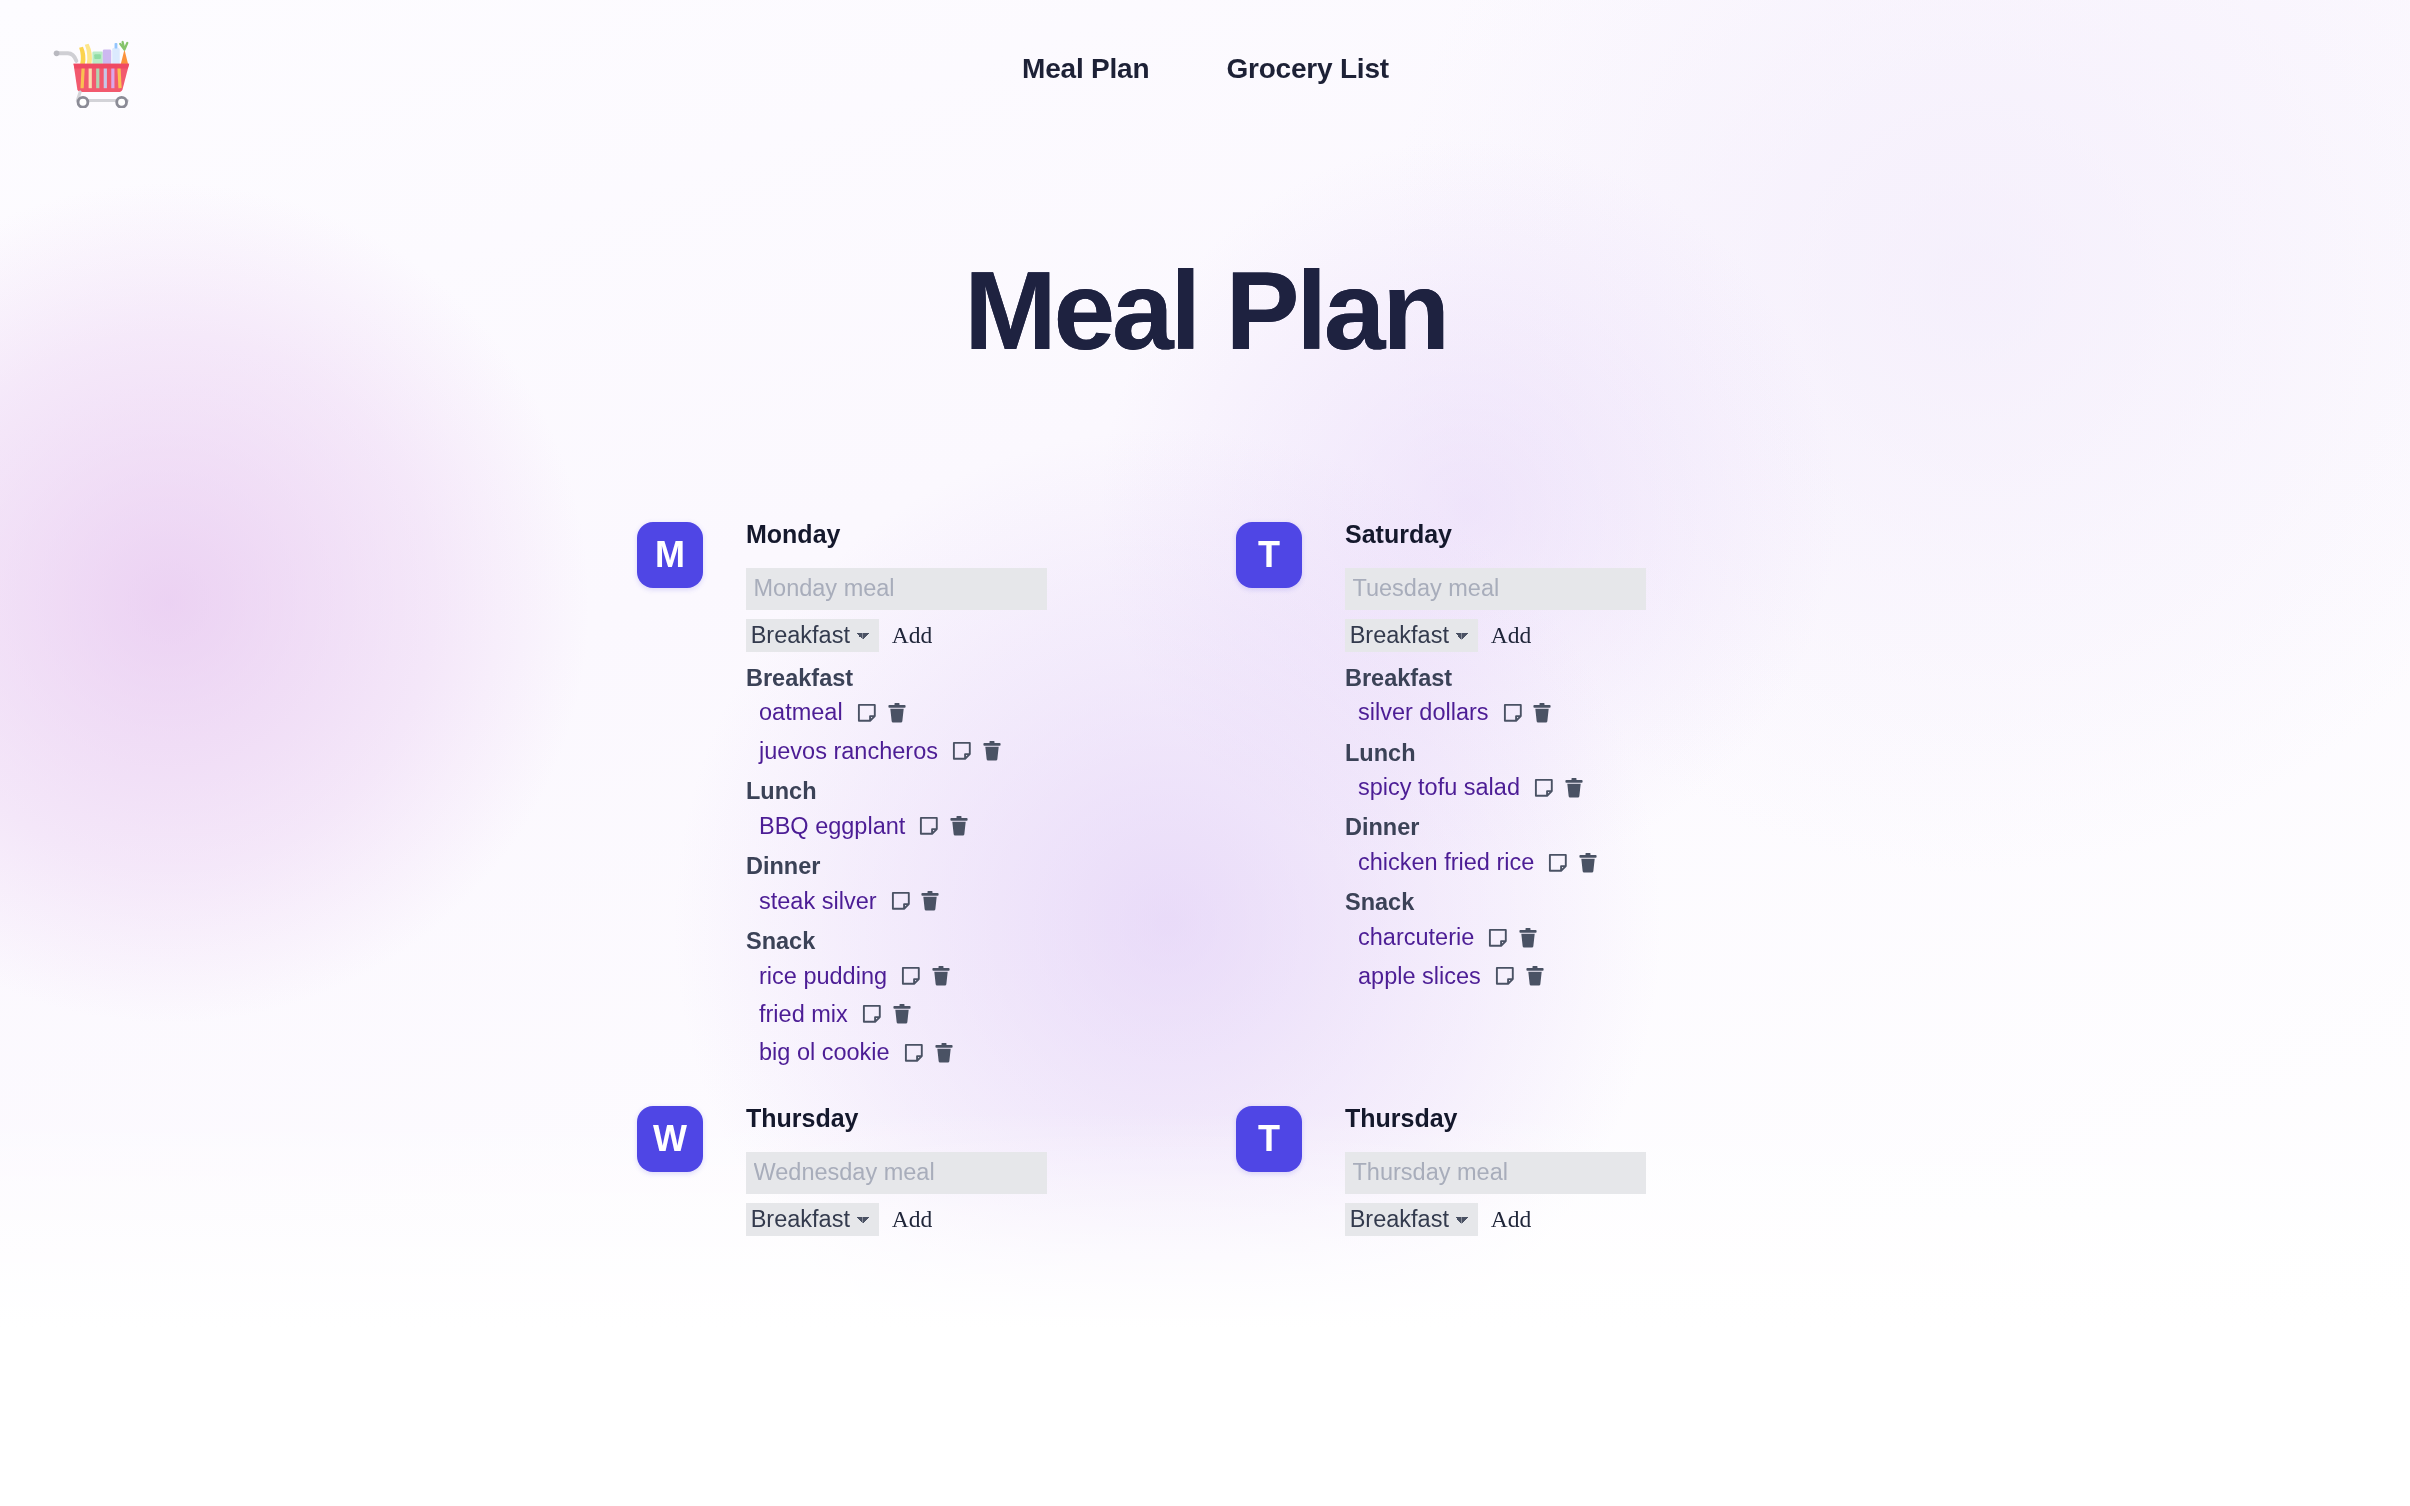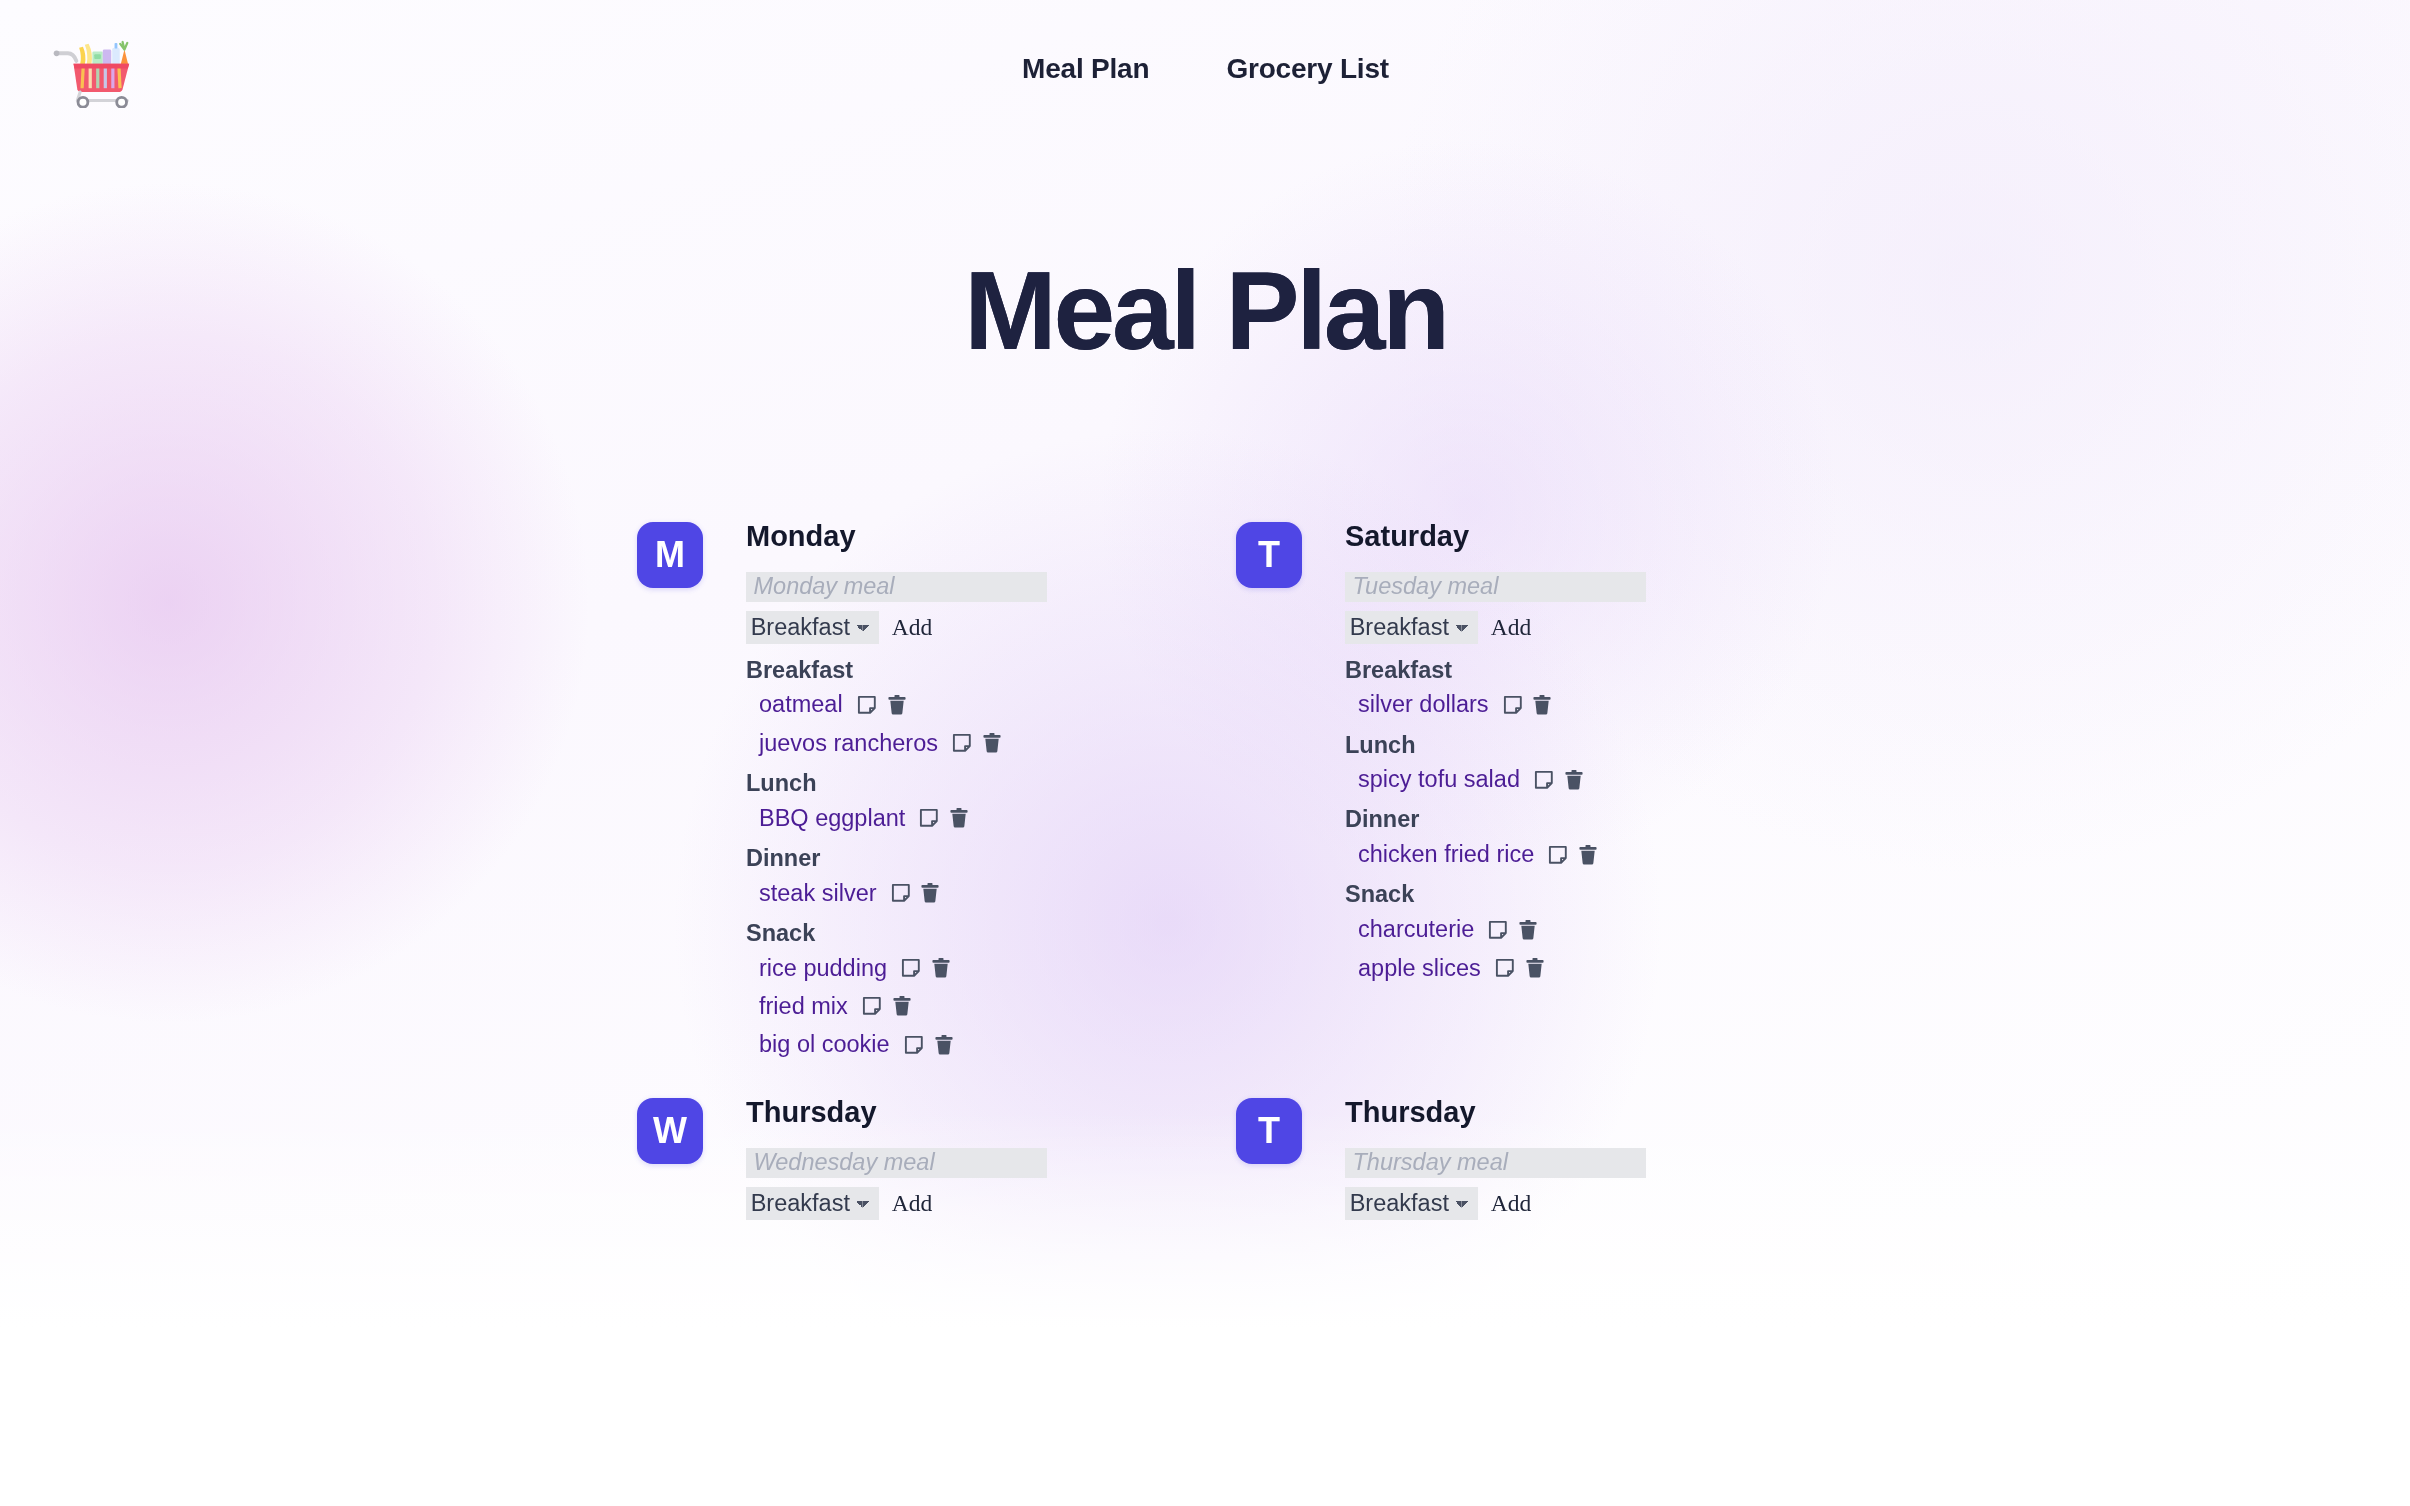--- a/index.html
+++ b/index.html
@@ -107,40 +107,39 @@
     justify-content: center;
     font-size: 36px;
     font-weight: 600;
     line-height: 1;
     margin-top: 5.6px;
     box-shadow: 0 1.9px 5.6px rgba(79,70,229,0.18);
   }
   .day-body { flex: 1 1 auto; min-width: 0; }
 
   .day-name {
-    font-size: 29px;
+    font-size: 25px;
     font-weight: 700;
     color: #14182c;
     line-height: 1;
     margin: 5.6px 0 21px 0;
   }
 
   .meal-input {
     display: block;
     width: 301px;
-    height: 30px;
+    height: 42px;
     border: 0;
     outline: 0;
     background: #e6e7ea;
     font-family: "Liberation Sans", sans-serif;
     font-size: 23.5px;
     color: #1f2333;
     padding: 0 7.5px;
     margin-bottom: 9.4px;
-    font-style: italic;
   }
   .meal-input::placeholder { color: #a8adbb; }
 
   .add-row {
     display: flex;
     align-items: center;
     gap: 13px;
     margin-bottom: 15px;
   }
   .meal-type-select {

